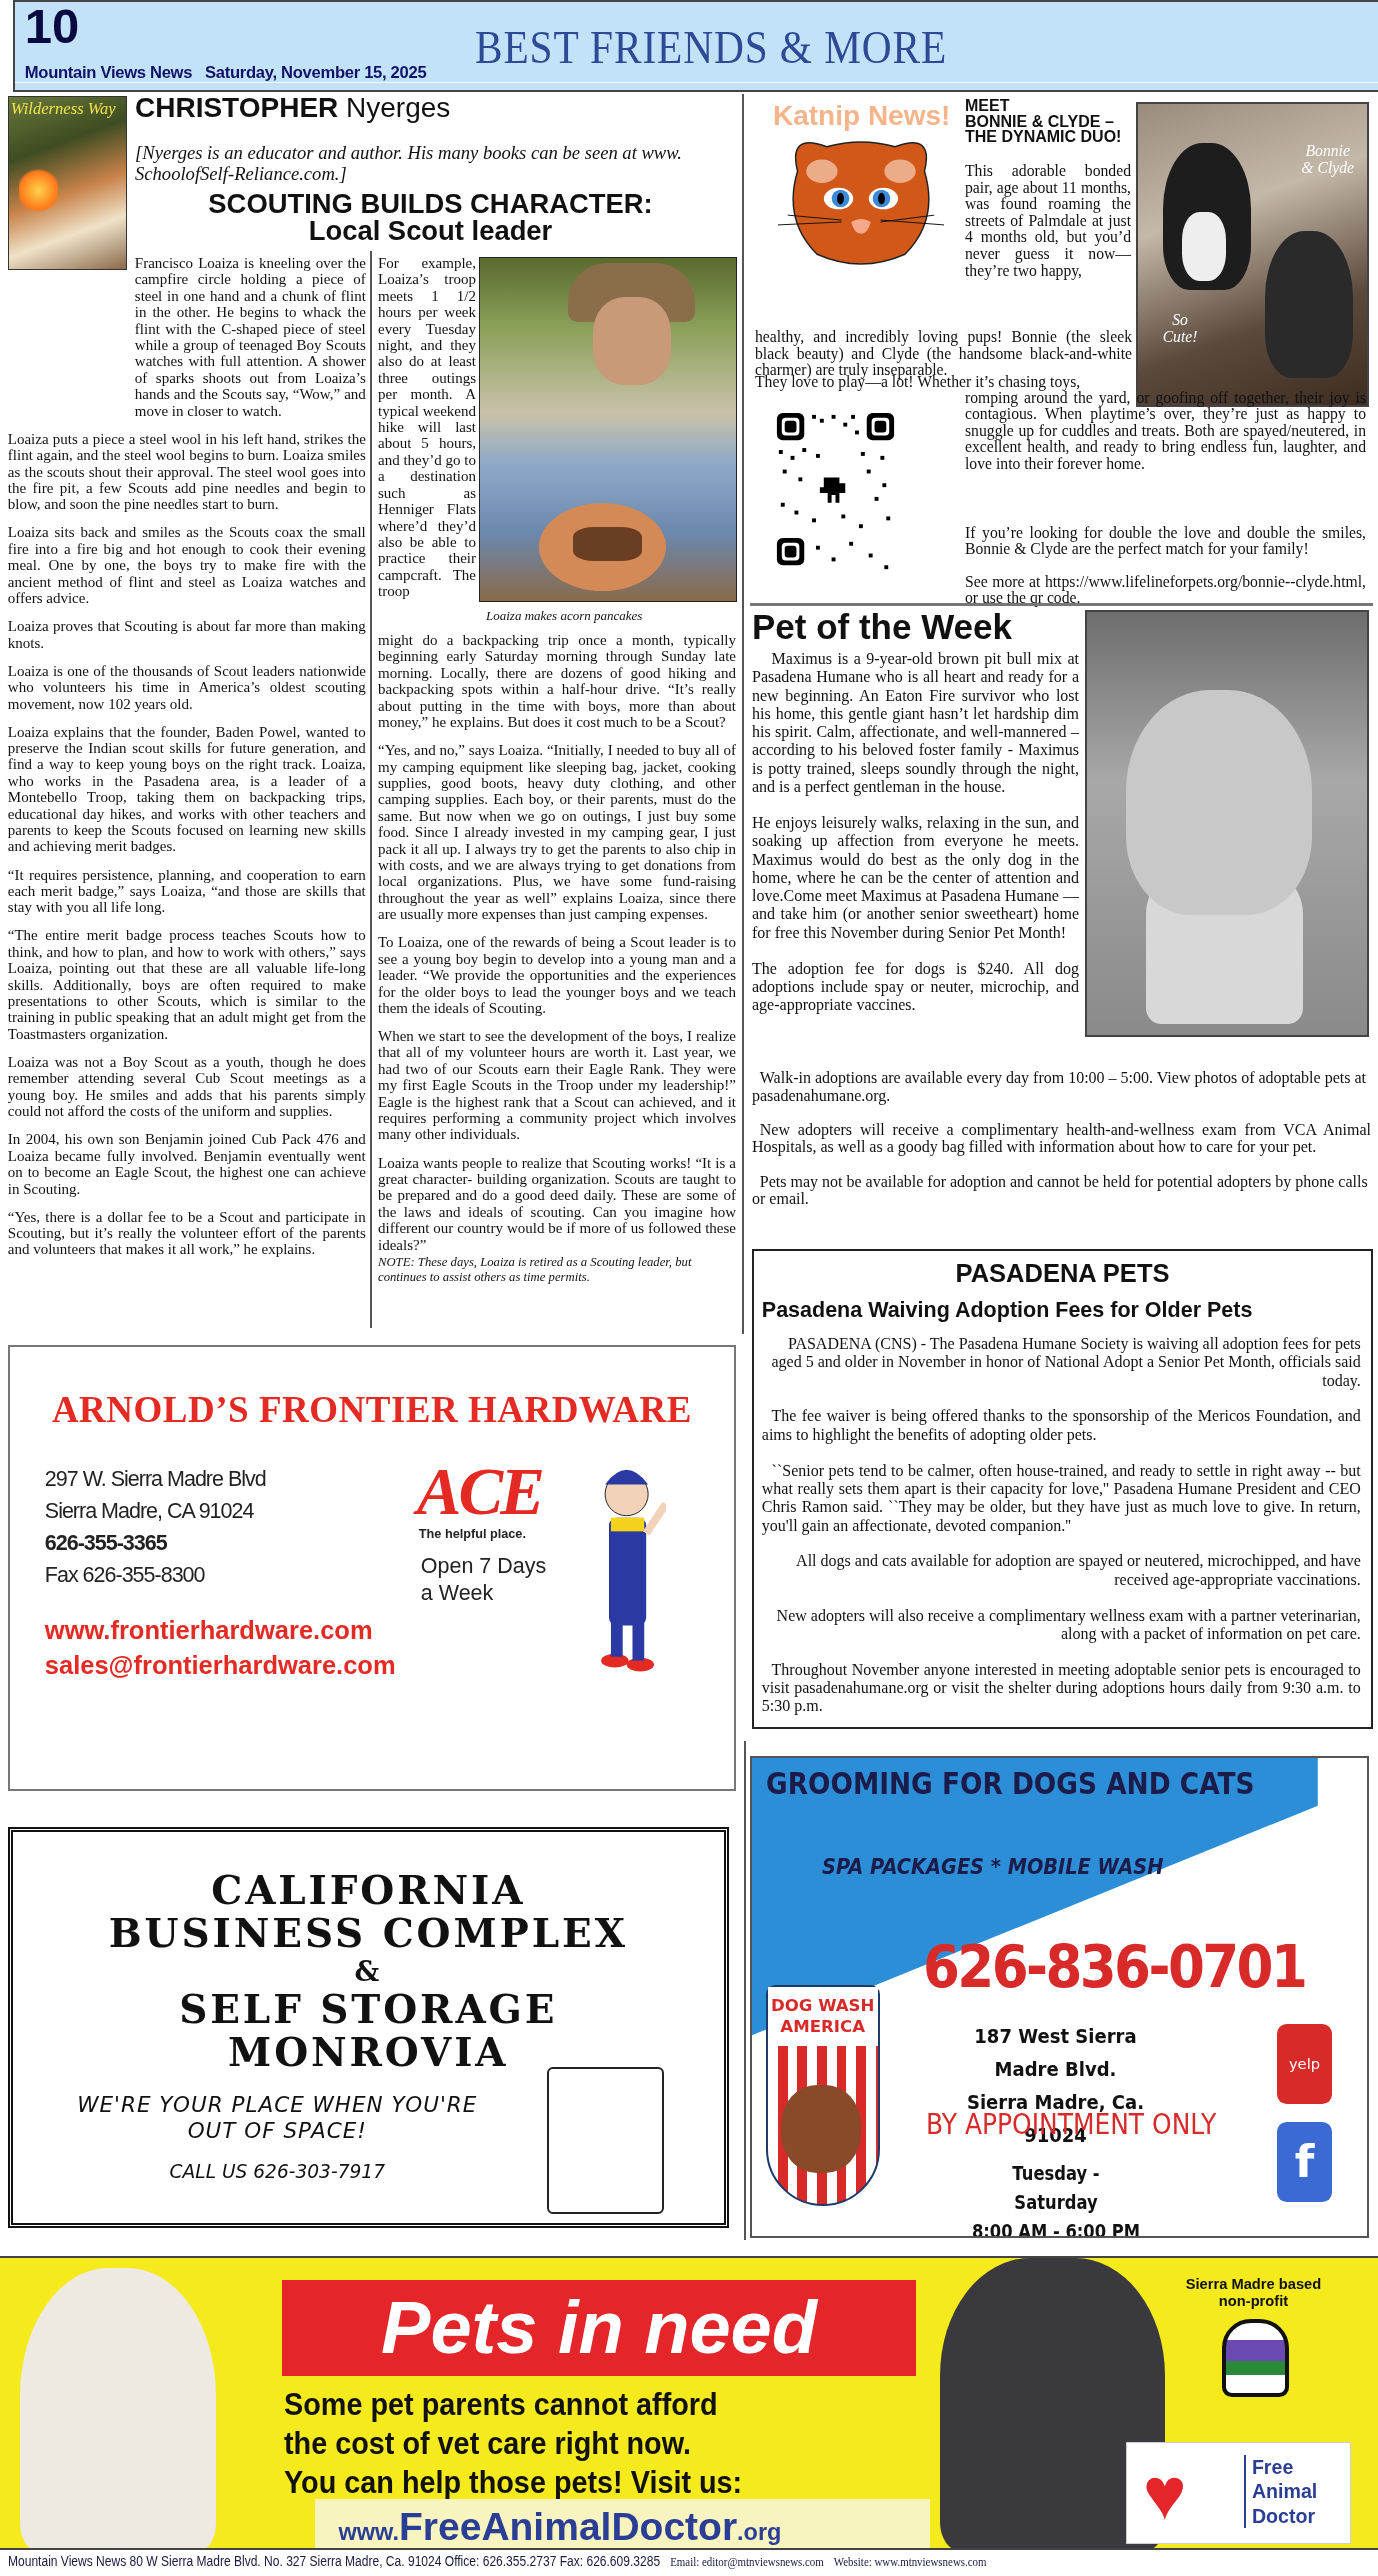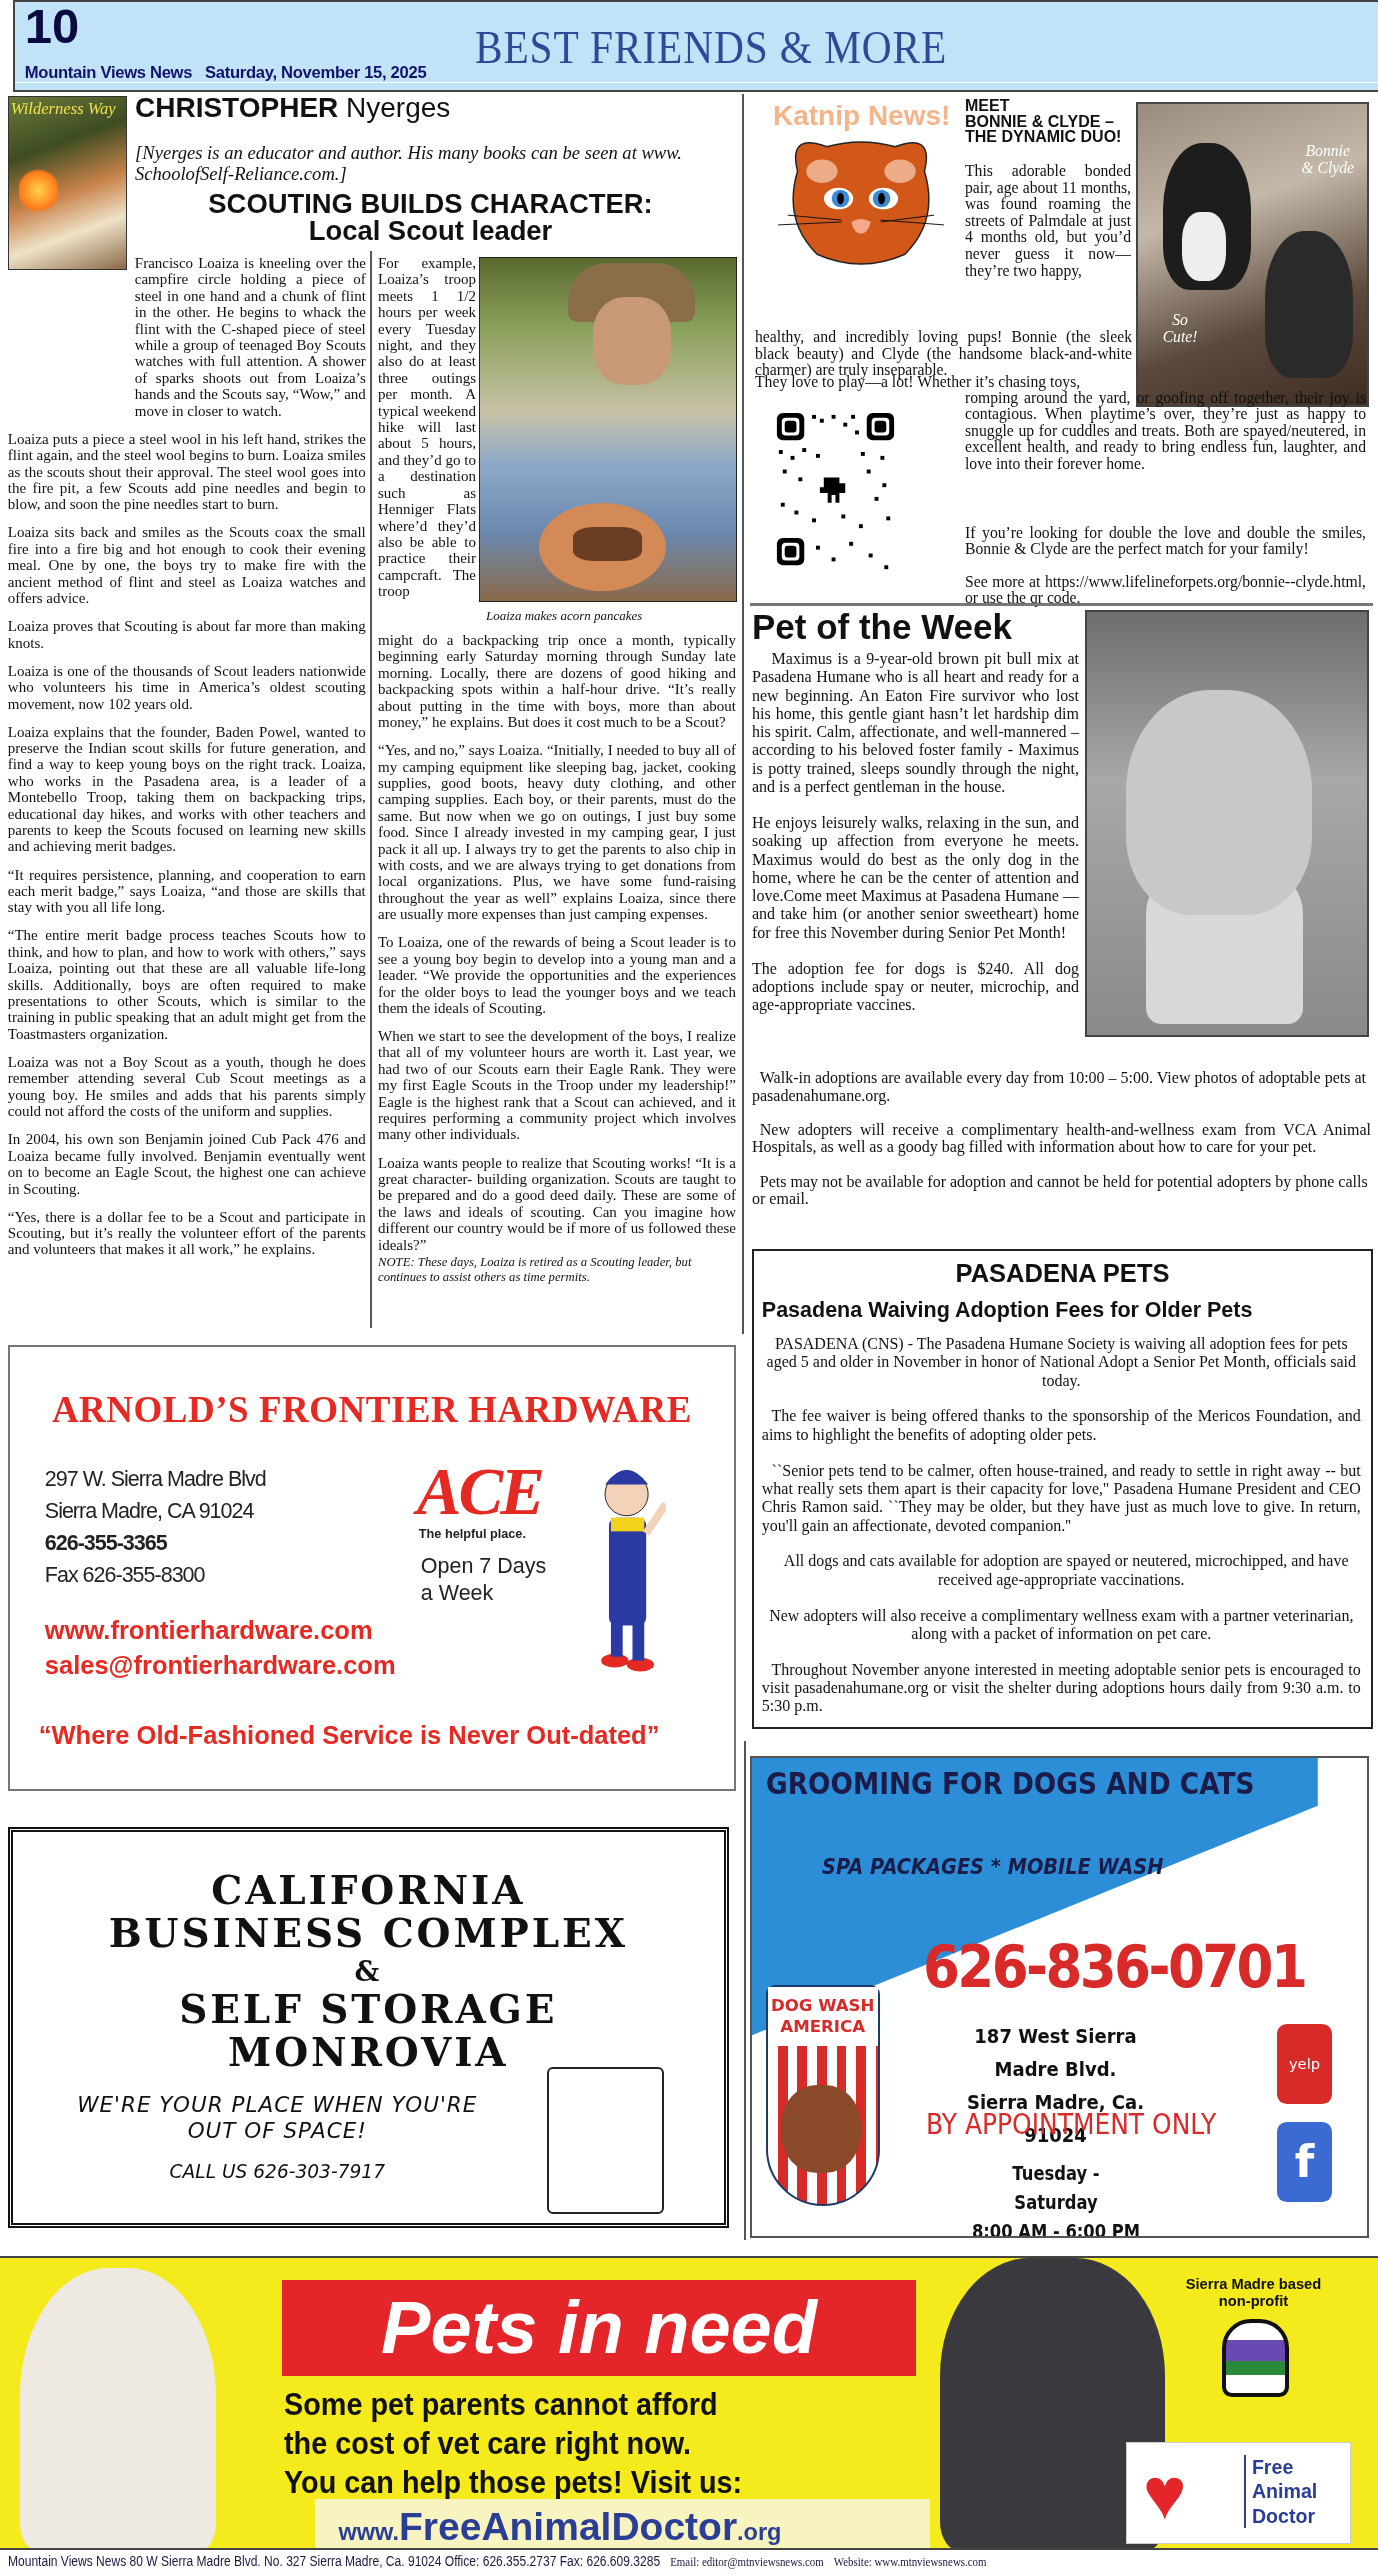--- a/index.html
+++ b/index.html
@@ -58,21 +58,21 @@
   #maxphoto .dog{position:absolute;left:39px;top:78px;width:186px;height:225px;background:#c8c8c8;border-radius:45% 45% 35% 35%}
   #maxphoto .body{position:absolute;left:59px;top:255px;width:157px;height:157px;background:#d8d8d8;border-radius:30% 30% 10% 10%}
   #powext{left:752px;top:1069px;width:619px}
   #powext .p{font-size:16px;line-height:17.6px}
   #powext .p + .p{margin-top:16.6px}
   
   #ppbox{left:752px;top:1249px;width:621px;height:480px;border:2.9px solid #222}
   #pptitle{position:absolute;left:0;top:7.8px;width:100%;text-align:center;font-family:"Liberation Sans",sans-serif;font-weight:bold;font-size:25.5px}
   #ppsub{position:absolute;left:7.8px;top:47px;font-family:"Liberation Sans",sans-serif;font-weight:bold;font-size:21.5px}
   #pptext{position:absolute;left:7.8px;top:84px;width:599px}
-  #pptext .p{font-size:16px;line-height:18.3px;text-align:center}
+  #pptext .p{font-size:16px;line-height:18.3px;text-align:right}
   #pptext .p + .p{margin-top:17.6px}
   
   #ad1{left:7.8px;top:1345px;width:728px;height:446px;border:2px solid #777;background:#fff}
   #ad1 .t{position:absolute;left:19.6px;top:41px;width:685px;text-align:center;font-family:"Liberation Serif",serif;font-weight:bold;font-size:37px;color:#e42a22;letter-spacing:0.5px}
   #ad1 .addr{position:absolute;left:35px;top:116px;font-family:"Liberation Sans",sans-serif;font-size:21.5px;line-height:32px;color:#222;letter-spacing:-1px}
   #ad1 .web{position:absolute;left:35px;top:266px;font-family:"Liberation Sans",sans-serif;font-weight:bold;font-size:25.5px;line-height:35px;color:#e42a22}
   #ad1 .slogan{position:absolute;left:29px;top:374px;width:666px;font-family:"Liberation Sans",sans-serif;font-weight:bold;font-size:25.5px;color:#e42a22}
   #ad1 .ace{position:absolute;left:407px;top:106px;font-family:Liberation Serif, serif;font-weight:bold;font-style:italic;font-size:67px;color:#e42a22;letter-spacing:-2.9px}
   #ad1 .tag{position:absolute;left:409px;top:180px;font-family:"Liberation Sans",sans-serif;font-weight:bold;font-size:12.7px;color:#222}
   #ad1 .open{position:absolute;left:411px;top:206px;width:137px;text-align:left;font-family:"Liberation Sans",sans-serif;font-size:21.5px;line-height:27.4px;color:#222}
@@ -313,21 +313,20 @@
     <circle cx="30" cy="40" r="22" fill="#f2d2b8" stroke="#222"></circle>
     <path d="M8 30 Q30 0 52 30Z" fill="#2a3aa2"></path>
     <rect x="12" y="64" width="38" height="110" rx="8" fill="#2a3aa2"></rect>
     <rect x="14" y="64" width="34" height="14" fill="#f2d21a"></rect>
     <line x1="50" y1="80" x2="70" y2="50" stroke="#f2d2b8" stroke-width="8"></line>
     <ellipse cx="18" cy="210" rx="14" ry="7" fill="#e42a22"></ellipse>
     <ellipse cx="44" cy="214" rx="14" ry="7" fill="#e42a22"></ellipse>
     <rect x="14" y="170" width="12" height="36" fill="#2a3aa2"></rect>
       <rect x="36" y="170" width="12" height="40" fill="#2a3aa2"></rect>
   </svg>
-  <div class="slogan">“Where Old-Fashioned Service is Never Out-dated”</div>
 </div>
 
 <div id="ad2" class="abs">
   <div class="big">
     <div>CALIFORNIA</div>
     <div>BUSINESS COMPLEX</div>
     <div style="font-size:27.4px;line-height:33px">&amp;</div>
     <div>SELF STORAGE</div>
     <div>MONROVIA</div>
   </div>

